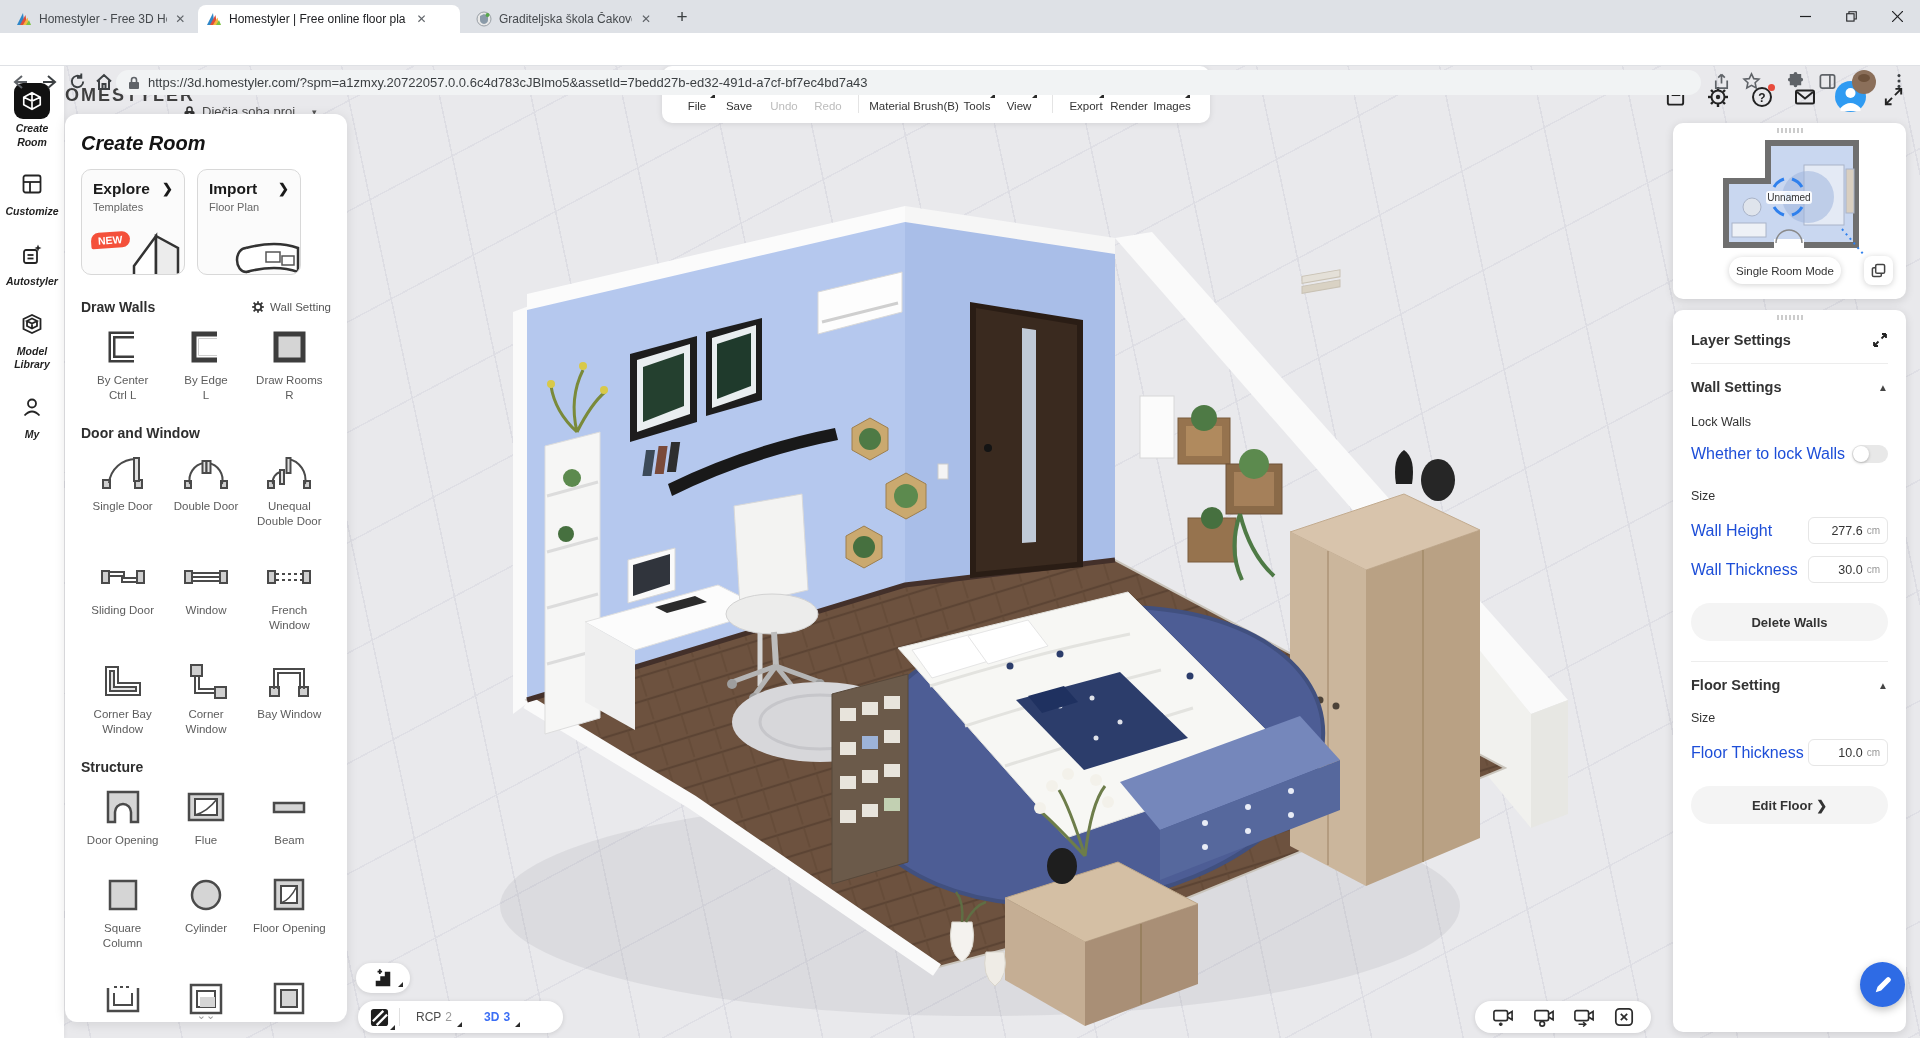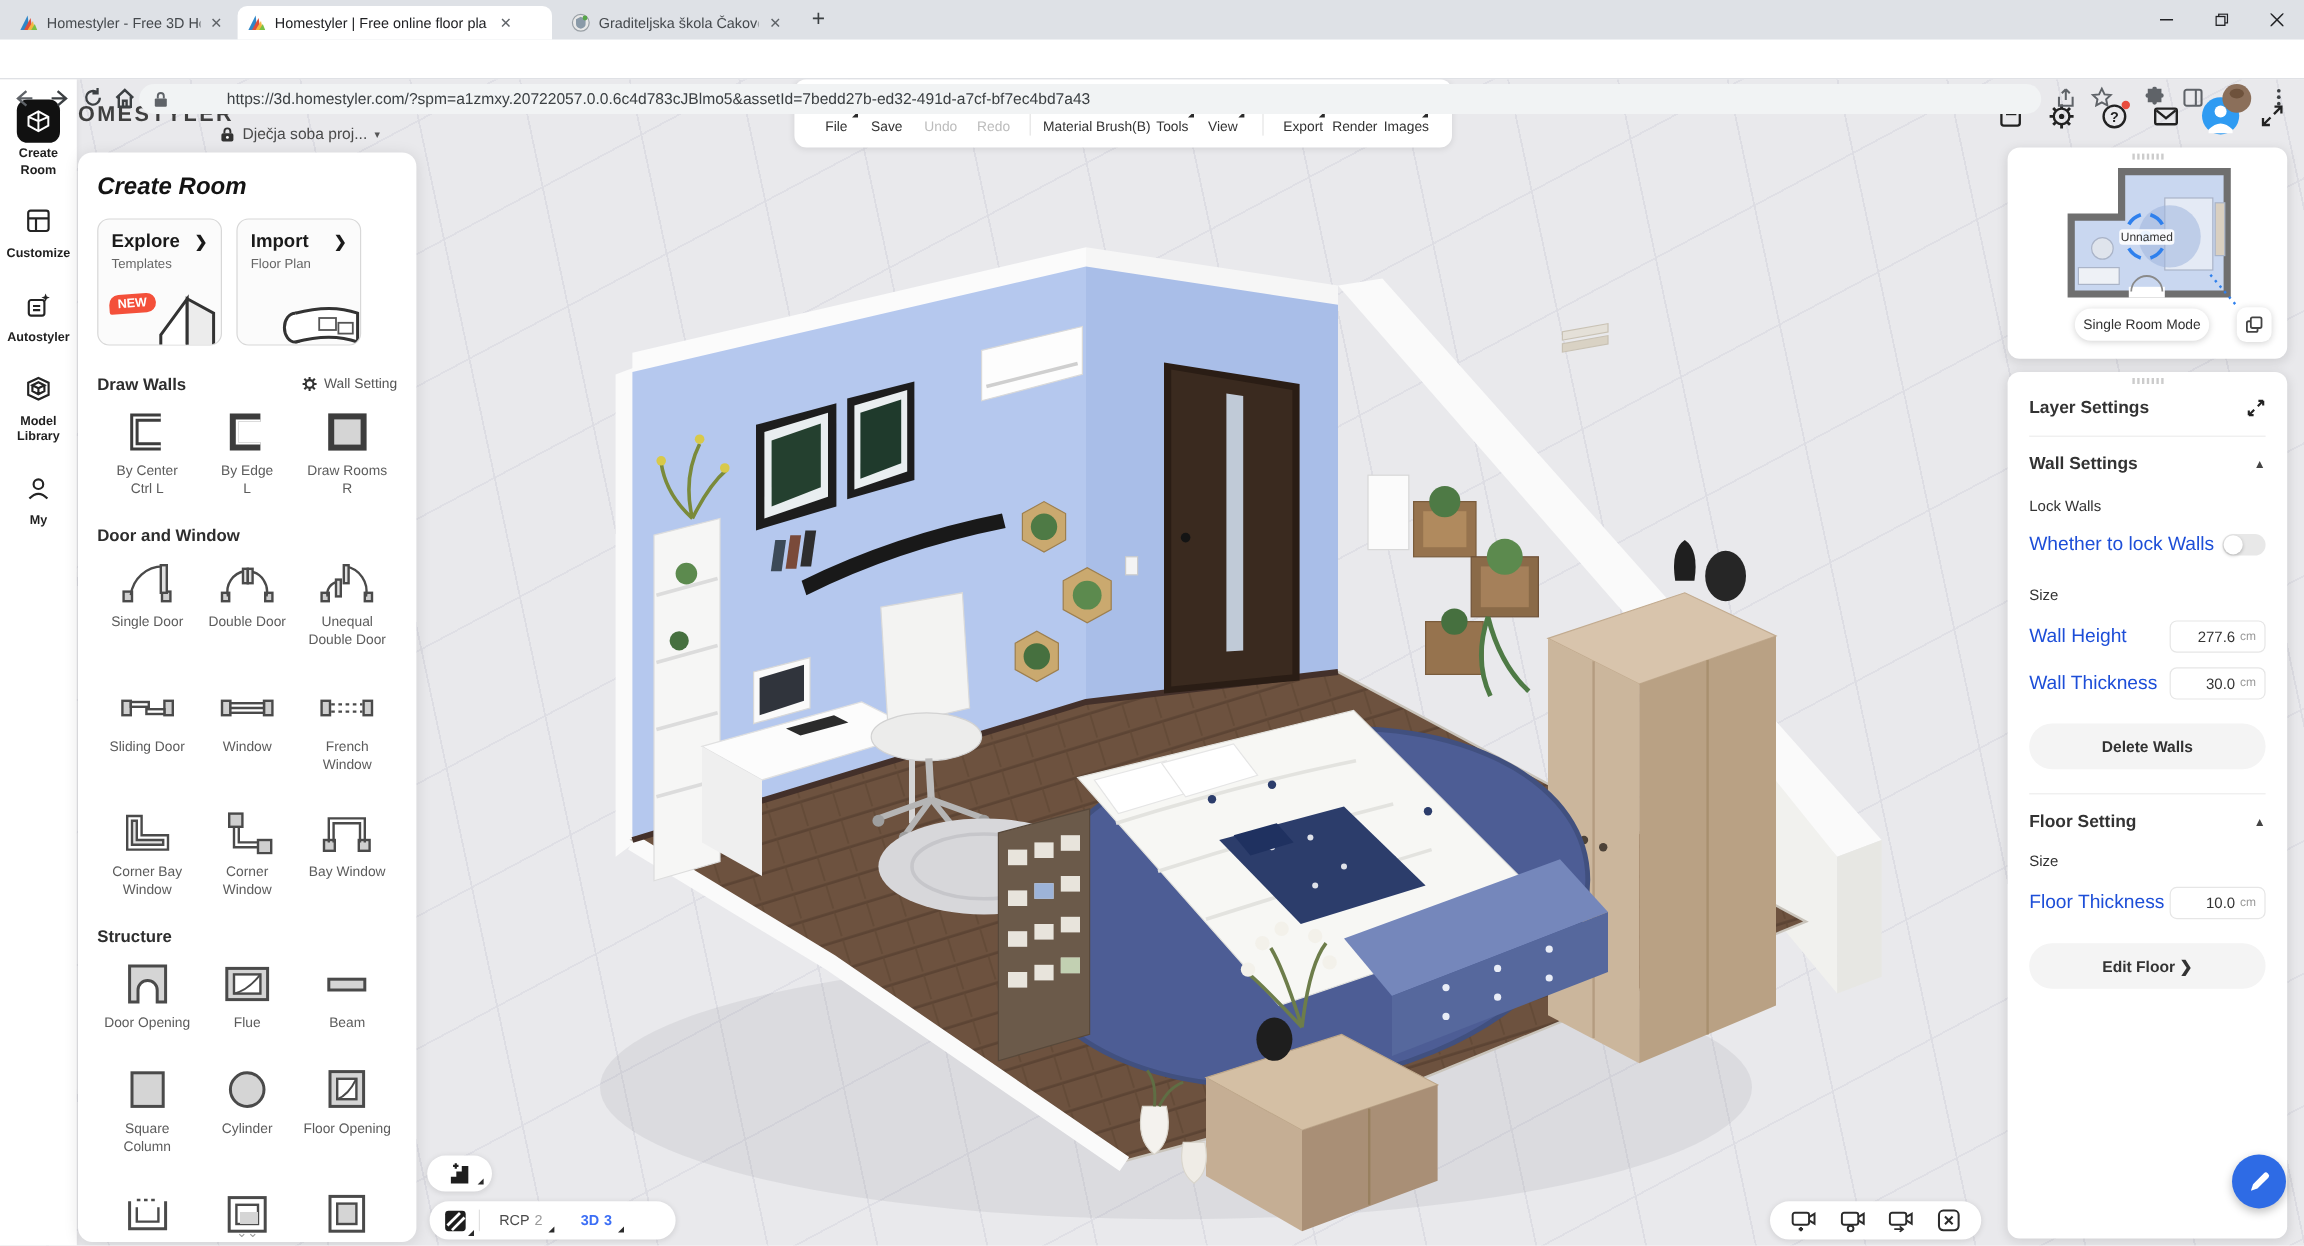--- a/index.html
+++ b/index.html
@@ -11,21 +11,21 @@
   .tab { position:absolute; top:5px; height:28px; border-radius:8px 8px 0 0; display:flex; align-items:center; padding:0 8px; font-size:12px; color:#45494d; }
   .tab.active { background:#ffffff; color:#202124; }
   .tab .fav { width:16px; height:16px; margin-right:7px; flex:0 0 16px; }
   .tab .ttl { white-space:nowrap; overflow:hidden; max-width:170px; }
   .tab.active .ttl { max-width:200px; }
   .tab .x { margin-left:8px; font-size:12px; color:#5f6368; width:16px; height:16px; line-height:16px; text-align:center; border-radius:8px; }
   .newtab { position:absolute; left:668px; top:4px; width:28px; height:28px; font-size:19px; color:#3c4043; text-align:center; line-height:26px; }
   .winctl { position:absolute; top:0; height:33px; width:46px; display:flex; align-items:center; justify-content:center; color:#202124; }
   .navbar { position:absolute; left:0; top:33px; width:1920px; height:33px; background:#ffffff; border-bottom:1px solid #dfe1e5; }
   .navic { position:absolute; top:39px; width:22px; height:22px; color:#5f6368; }
-  .omnibox { position:absolute; left:116px; top:37px; width:1585px; height:25px; background:#f1f3f4; border-radius:13px; display:flex; align-items:center; padding:0 12px;gap:41px; }
+  .omnibox { position:absolute; left:116px; top:37px; width:1585px; height:25px; background:#f1f3f4; border-radius:13px; display:flex; align-items:center; padding:0 12px; }
   .omnibox .url { font-size:13px; color:#3c4043; white-space:nowrap; overflow:hidden; margin-left:8px; }
   .bar-ic { position:absolute; top:39px; width:20px; height:20px; color:#5f6368; }
   .avatar-br { position:absolute; left:1852px; top:37px; width:24px; height:24px; border-radius:50%; background:#8b6f5a; overflow:hidden; }
   .avatar-br::after{ content:""; position:absolute; left:6px; top:4px; width:12px; height:8px; border-radius:50%; background:#6e523c; }
 
   
   .canvas { position:absolute; left:0; top:66px; width:1920px; height:972px;
     background:
       repeating-linear-gradient(78deg,transparent 0 88px, #dddde3 88px 89.5px),
       repeating-linear-gradient(152deg,transparent 0 96px, #dfdfe5 96px 97.5px),
@@ -46,28 +46,28 @@
   .titem.dis .tlb { color:#bcbcbc; }
   .titem .corner { position:absolute; right:-6px; bottom:-1px; width:0; height:0; border-left:5px solid transparent; border-bottom:5px solid #2a2a2a; }
   .tdiv { position:absolute; top:11px; width:1px; height:36px; background:#e4e4e4; }
 
   
   .tr-ic { position:absolute; top:85px; width:24px; height:24px; color:#222; }
   .avatar-app { position:absolute; left:1835px; top:81px; width:31px; height:31px; border-radius:50%; }
   .help-dot { position:absolute; left:1768px; top:84px; width:7px; height:7px; border-radius:50%; }
 
   
-  .sidebar { position:absolute; left:0; top:66px; width:64px; height:972px; background:#ffffff; box-shadow:1px 0 4px rgba(0,0,0,.05); }
+  .sidebar { position:absolute; left:0; top:66px; width:64px; height:972px; background:#ffffff; box-shadow:1px 0 4px rgba(0,0,0,.05);font-style:italic; }
   .sbitem { display:flex; flex-direction:column; align-items:center; margin-top:17px; cursor:pointer; }
   .sbitem .sbic { width:36px; height:36px; display:flex; align-items:center; justify-content:center; border-radius:9px; color:#242424; }
   .sbitem.active .sbic { background:#111; color:#fff; }
   .sbitem .sblb { margin-top:3px; font-size:10.5px; font-weight:700; color:#1f1f1f; text-align:center; line-height:1.3; }
 
   
-  .panel { position:absolute; left:65px; top:127px; width:282px; height:908px; background:#fff; border-radius:12px; box-shadow:0 2px 12px rgba(0,0,0,.10); overflow:hidden; padding:18px 16px 0 16px; }
+  .panel { position:absolute; left:65px; top:114px; width:282px; height:908px; background:#fff; border-radius:12px; box-shadow:0 2px 12px rgba(0,0,0,.10); overflow:hidden; padding:18px 16px 0 16px; }
   .ptitle { font-size:20px; font-weight:700; font-style:italic; color:#141414; }
   .cards { display:flex; gap:12px; margin-top:14px; }
   .card { position:relative; width:104px; height:106px; border:1.5px solid #d8d8d8; border-radius:10px; background:#fbfbfb; padding:10px 0 0 11px; overflow:hidden; }
   .card .ct { font-size:15.5px; font-weight:700; color:#1a1a1a; }
   .card .cchev { position:absolute; right:11px; top:11px; font-size:13px; font-weight:700; color:#1a1a1a; }
   .card .cs { font-size:11px; color:#666; margin-top:3px; }
   .badge { position:absolute; left:9px; top:62px; background:#f4503a; color:#fff; font-size:10.5px; font-weight:700; padding:2px 7px; border-radius:9px 9px 9px 2px; transform:rotate(-4deg); }
   .card svg.illus { position:absolute; right:-4px; bottom:-4px; }
   .sechead { display:flex; align-items:center; justify-content:space-between; margin-top:24px; }
   .sechead .sh { font-size:14px; font-weight:700; color:#2e2e2e; }

